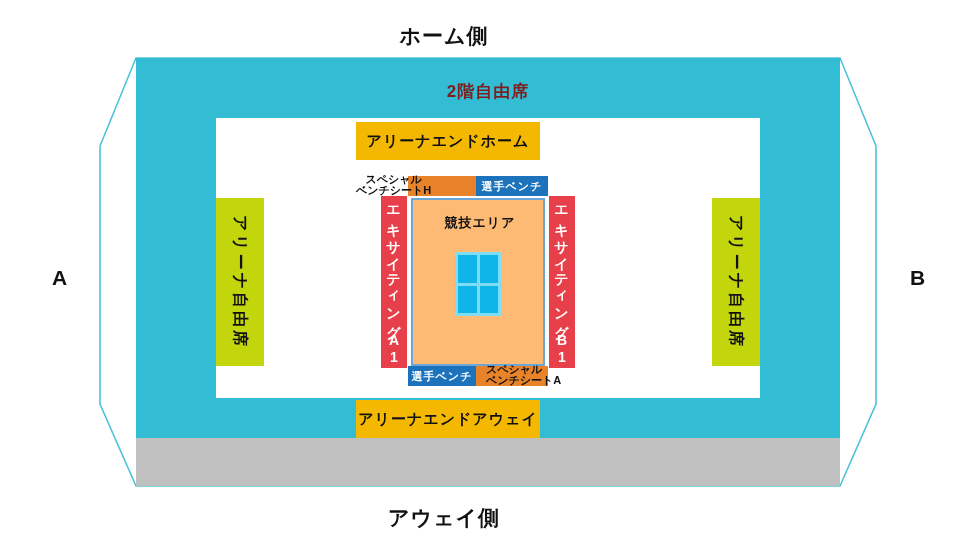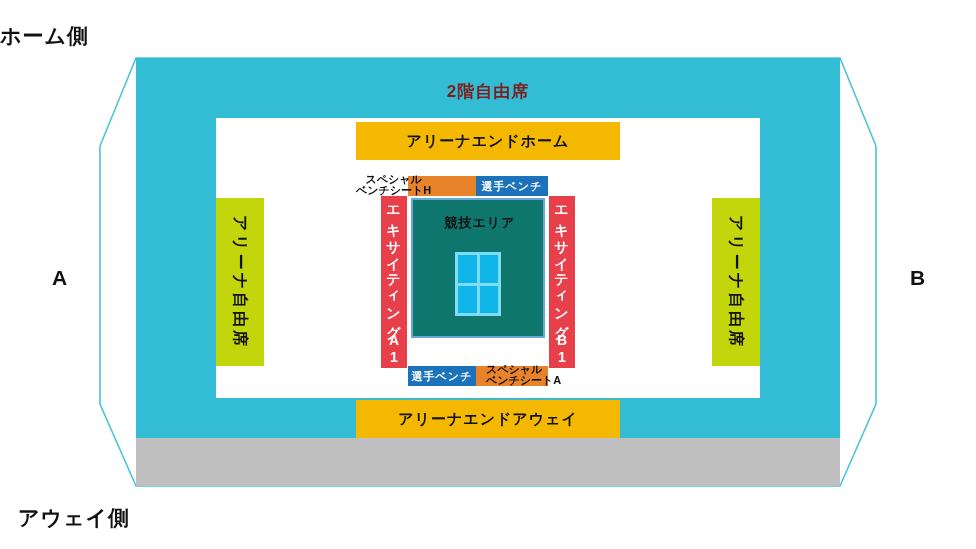--- a/index.html
+++ b/index.html
@@ -13,28 +13,28 @@
     font-family: "Liberation Sans", "DejaVu Sans", sans-serif;
     overflow: hidden;
     position: relative;
   }
 
   
   .side-caption {
     position: absolute;
     left: 0;
     width: 888px;
-    text-align: left;
+    text-align: center;
     font-size: 21px;
     font-weight: bold;
     color: #111111;
     letter-spacing: 1px;
   }
   #caption-home { top: 22px; }
-  #caption-away { top: 504px; margin-left: 18px; }
+  #caption-away { top: 504px; }
 
   
   .end-letter {
     position: absolute;
     font-size: 21px;
     font-weight: bold;
     color: #111111;
   }
   #letter-a { left: 52px;  top: 266px; }
   #letter-b { left: 910px; top: 266px; }
@@ -103,42 +103,42 @@
     font-weight: bold;
     color: #111111;
     letter-spacing: 3px;
     white-space: nowrap;
   }
 
   
   .arena-end {
     position: absolute;
     left: 356px;
-    width: 264px;
+    width: 184px;
     height: 38px;
     background: #f5b800;
     text-align: center;
     line-height: 38px;
     font-size: 15px;
     font-weight: bold;
     color: #111111;
     letter-spacing: 1px;
     white-space: nowrap;
   }
   #arena-end-home { top: 122px; }
   #arena-end-away { top: 400px; }
 
   
   #competition-area {
     position: absolute;
     left: 411px;
     top: 198px;
     width: 134px;
-    height: 140px;
-    background: #0f766e;
+    height: 168px;
+    background: #fdba74;
     border: 2px solid #6aa7d8;
     box-sizing: border-box;
   }
   #competition-label {
     position: absolute;
     left: 0;
     top: 14px;
     width: 134px;
     text-align: center;
     font-size: 13px;

